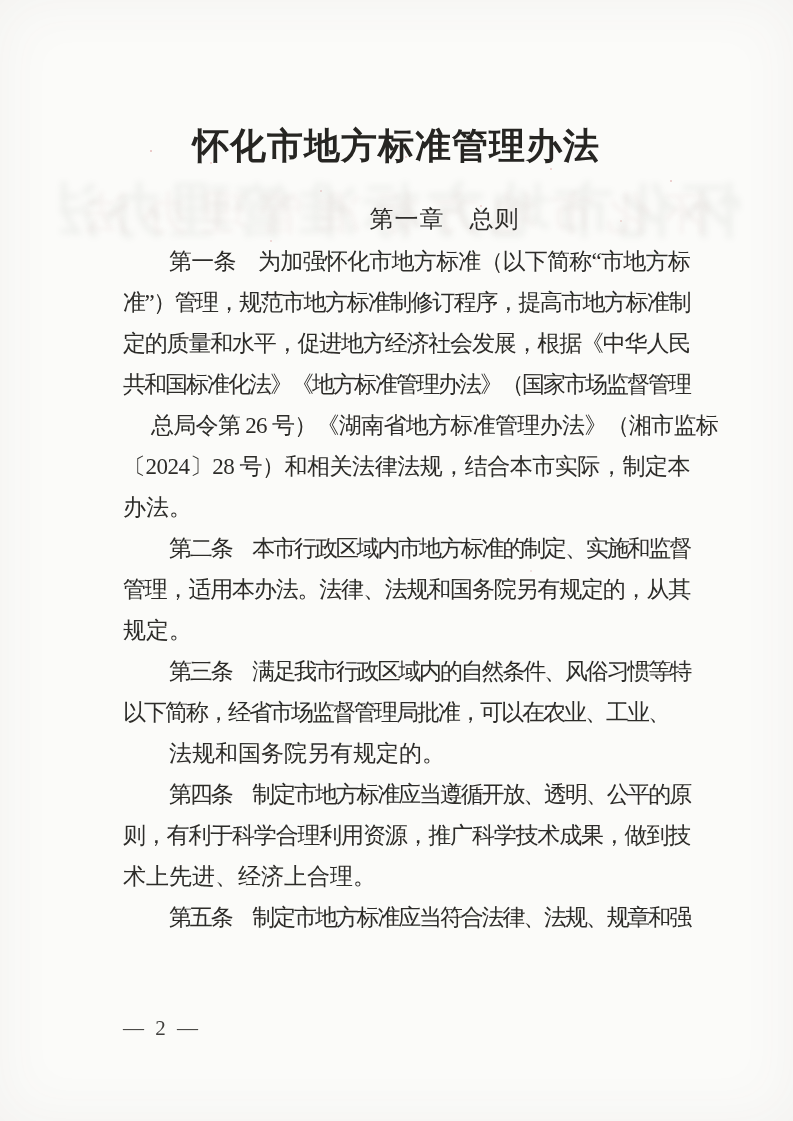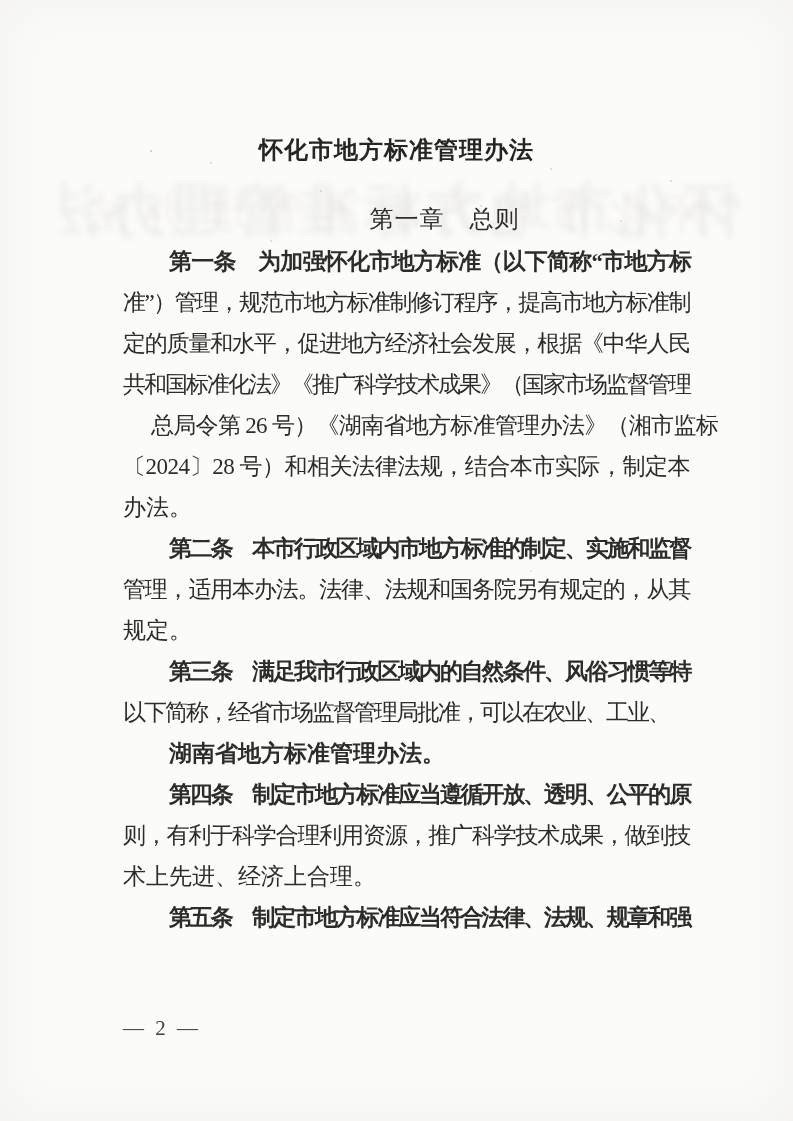--- a/index.html
+++ b/index.html
@@ -60,24 +60,24 @@
       445px 108px 0 rgba(205,110,110,0.3),
       120px 90px 0 rgba(205,110,110,0.3),
       278px 120px 0 rgba(210,120,120,0.35),
       380px 420px 0 rgba(205,110,110,0.25),
       150px 640px 0 rgba(205,110,110,0.2);
     pointer-events:none;
   }
 
   .title {
     position:absolute;
-    top:134px; left:0; width:100%;
+    top:122px; left:0; width:100%;
     text-align:center;
     font-family:"Liberation Sans", sans-serif;
-    font-size:24px; font-weight:700;
+    font-size:36px; font-weight:700;
     letter-spacing:1px;
     color:#262522;
   }
 
   .chapter {
     position:absolute;
     top:203px; left:0; width:100%;
     text-align:center;
     font-size:24px; font-weight:400;
     letter-spacing:1px;
@@ -89,21 +89,21 @@
     position:absolute;
     top:241px; left:123px;
     width:567px;
     font-size:23px;
   }
   .line {
     height:41px;
     line-height:41px;
     white-space:nowrap;
   }
-  .line.indent { padding-left:46px;font-weight:bold; }
+  .line.indent { padding-left:46px; }
 
   .pagenum {
     position:absolute;
     top:1016px; left:123px;
     font-size:21px;
     letter-spacing:3px;
     color:#3f3e3c;
   }
 </style>
 </head>
@@ -116,30 +116,30 @@
   <div class="speckles"></div>
 
   <div class="title">怀化市地方标准管理办法</div>
 
   <div class="chapter">第一章　总则</div>
 
   <div class="bodytext">
     <div class="line indent fill"><span style="letter-spacing: -0.759115px;">第一条　为加强怀化市地方标准（以下简称“市地方标</span></div>
     <div class="line fill"><span style="letter-spacing: -1.52662px;">准”）管理，规范市地方标准制修订程序，提高市地方标准制</span></div>
     <div class="line fill"><span style="letter-spacing: -1.19231px;">定的质量和水平，促进地方经济社会发展，根据《中华人民</span></div>
-    <div class="line fill"><span style="letter-spacing: -2px;">共和国标准化法》《推广科学技术成果》（国家市场监督管理</span></div>
+    <div class="line fill"><span style="letter-spacing: -2px;">共和国标准化法》《地方标准管理办法》（国家市场监督管理</span></div>
     <div class="line fill"><span style="letter-spacing: -0.696429px; margin-left: 28px;">总局令第 26 号）《湖南省地方标准管理办法》（湘市监标</span></div>
     <div class="line fill"><span style="letter-spacing: -0.474138px;">〔2024〕28 号）和相关法律法规，结合本市实际，制定本</span></div>
     <div class="line"><span>办法。</span></div>
     <div class="line indent fill"><span style="letter-spacing: -2.16px;">第二条　本市行政区域内市地方标准的制定、实施和监督</span></div>
     <div class="line fill"><span style="letter-spacing: -1.19231px;">管理，适用本办法。法律、法规和国务院另有规定的，从其</span></div>
     <div class="line"><span>规定。</span></div>
     <div class="line indent fill"><span style="letter-spacing: -2.16px;">第三条　满足我市行政区域内的自然条件、风俗习惯等特</span></div>
     <div class="line fill"><span style="letter-spacing: -2px;">以下简称，经省市场监督管理局批准，可以在农业、工业、</span></div>
-    <div class="line indent"><span>湖南省地方标准管理办法。</span></div>
+    <div class="line indent"><span>法规和国务院另有规定的。</span></div>
     <div class="line indent fill"><span style="letter-spacing: -2.16px;">第四条　制定市地方标准应当遵循开放、透明、公平的原</span></div>
     <div class="line fill"><span style="letter-spacing: -1.19231px;">则，有利于科学合理利用资源，推广科学技术成果，做到技</span></div>
     <div class="line"><span>术上先进、经济上合理。</span></div>
     <div class="line indent fill"><span style="letter-spacing: -2.16px;">第五条　制定市地方标准应当符合法律、法规、规章和强</span></div>
   </div>
 
   <div class="pagenum">— 2 —</div>
 
 </div>
 

